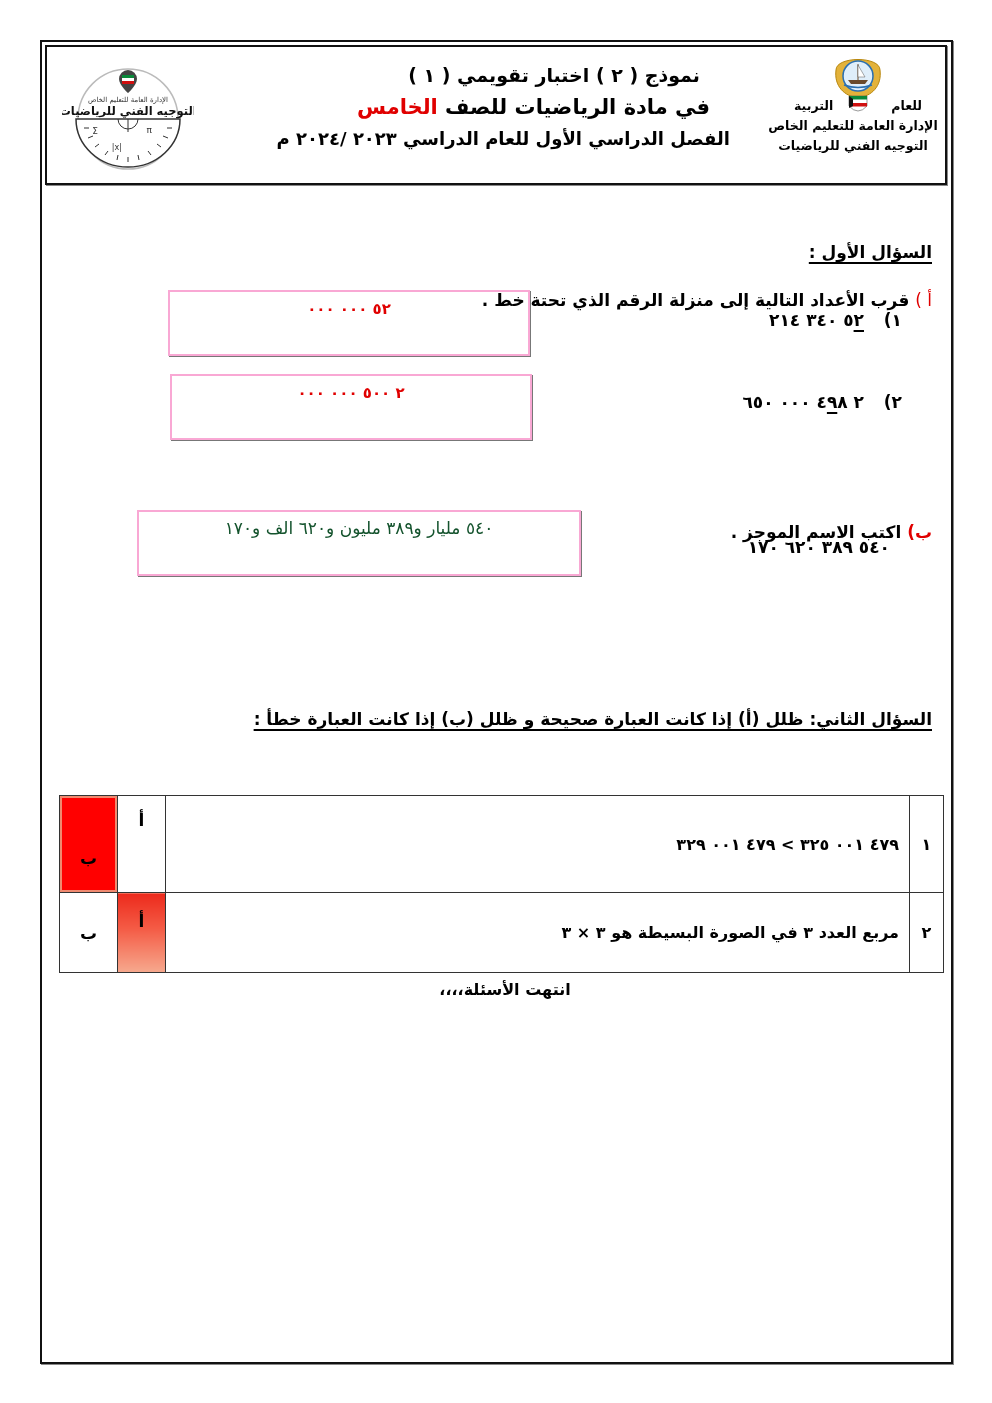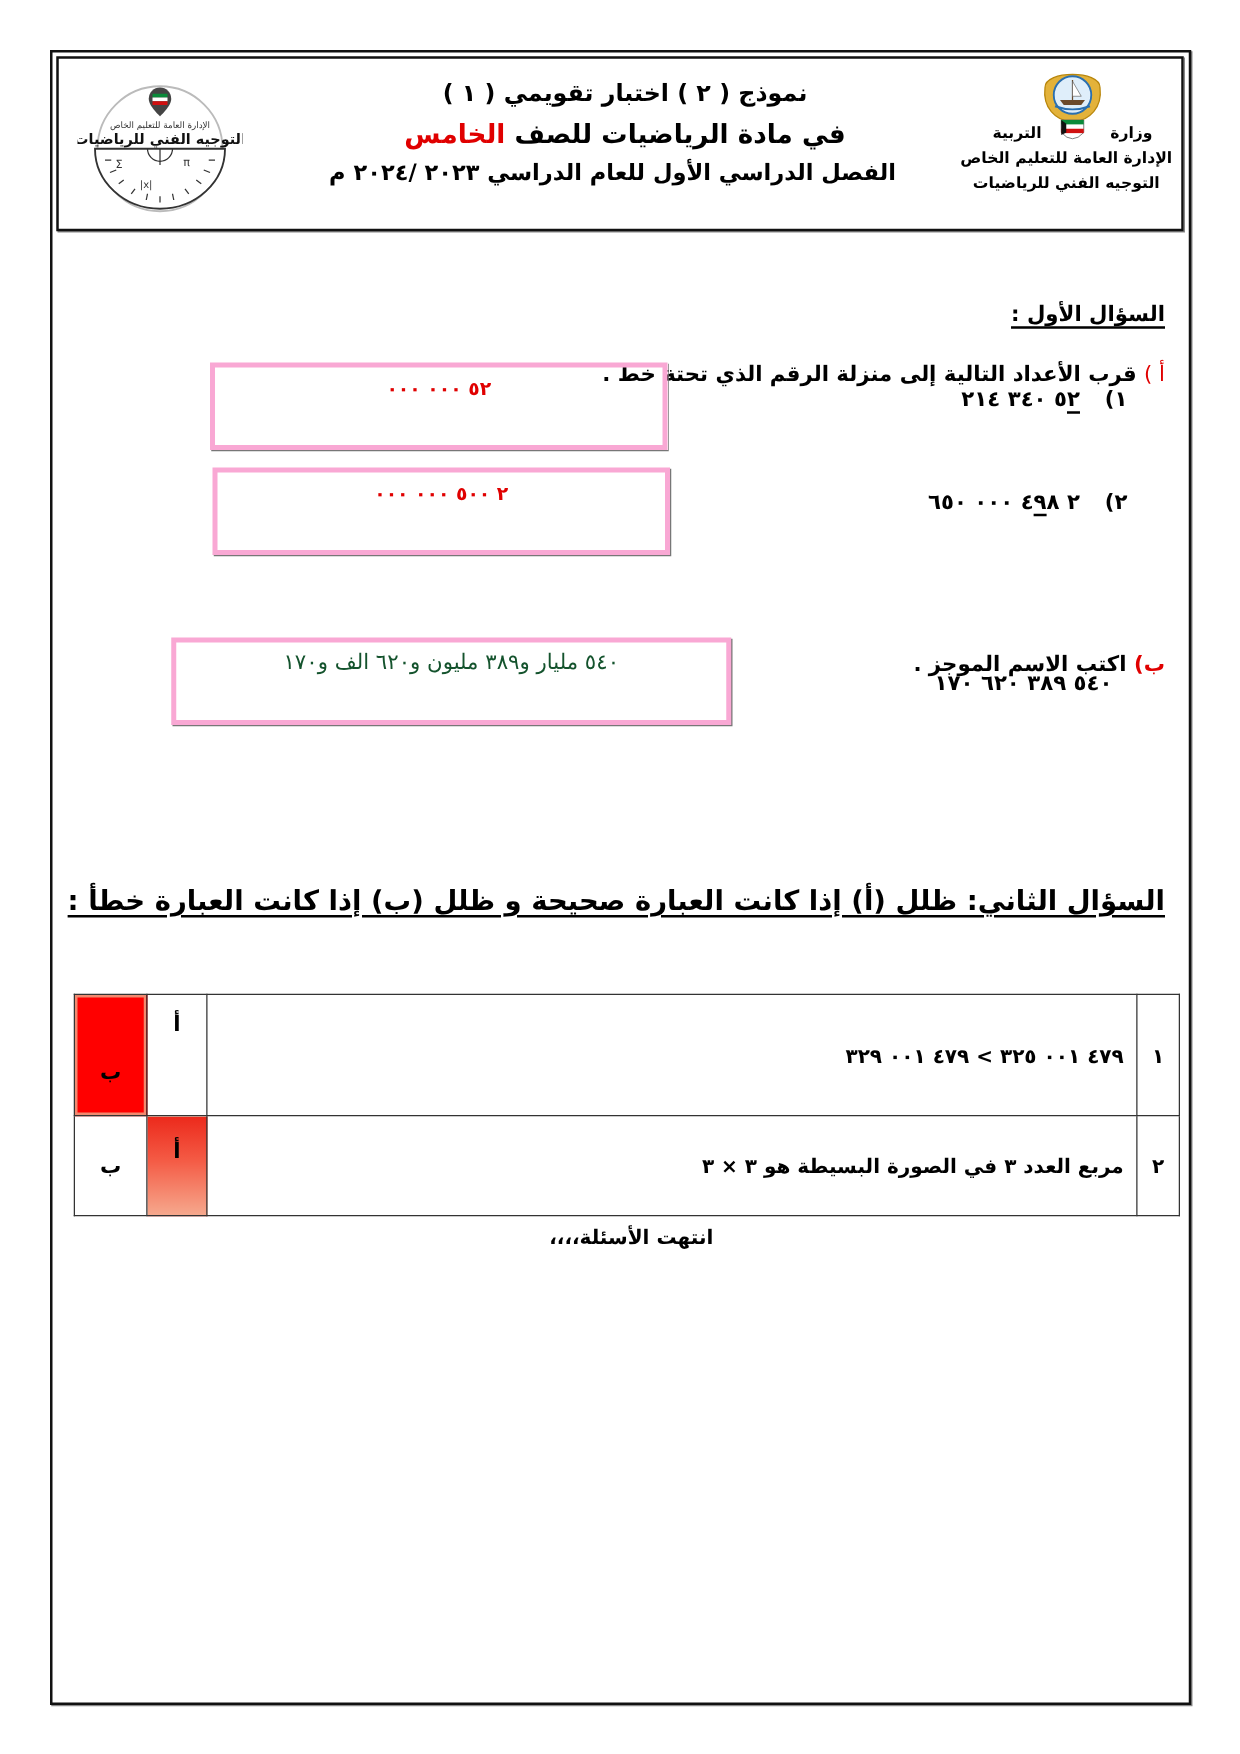--- a/index.html
+++ b/index.html
@@ -3,36 +3,36 @@
 <meta charset="utf-8">
 <style>
   html, body { margin: 0; padding: 0; background: #ffffff; }
   body { width: 992px; height: 1403px; position: relative; overflow: hidden;
          font-family: "DejaVu Sans", "Liberation Sans", sans-serif; color: #000; }
   .abs { position: absolute; }
   .page-border { left: 40px; top: 40px; width: 909px; height: 1320px;
                  border: 2px solid #111; box-shadow: 1px 1px 0 #888; }
   .header-box { left: 45px; top: 45px; width: 898px; height: 136px;
                 border: 2px solid #111; box-shadow: 1px 1px 0 #888; }
-  .title { direction: rtl; text-align: center; font-weight: bold; white-space: nowrap; }
+  .title { direction: rtl; text-align: right; font-weight: bold; white-space: nowrap; }
   .t1 { left: 300px; top: 64px; width: 400px; font-size: 19px; }
   .t2 { left: 290px; top: 95px; width: 420px; font-size: 21px; }
   .t3 { left: 250px; top: 128px; width: 480px; font-size: 18px; }
   .red { color: #e00000; }
   .ministry { left: 760px; top: 96px; width: 186px; text-align: center; font-weight: bold;
               font-size: 12.5px; line-height: 20px; direction: rtl; }
   .ministry .row1 { display: flex; justify-content: space-between; padding: 0 24px 0 34px; }
   .emblem { left: 832px; top: 52px; width: 52px; height: 66px; }
   .logo-left { left: 62px; top: 66px; width: 132px; height: 106px; }
   .q-head { direction: rtl; font-weight: bold; white-space: nowrap; margin-top: 32px; }
   .underline { text-decoration: underline; text-underline-offset: 4px; text-decoration-thickness: 2px; }
   .q1-title { right: 60px; top: 210px; font-size: 17px; }
   .q1a { right: 60px; top: 258px; font-size: 17px; }
   .num-item { direction: rtl; font-weight: bold; font-size: 17px; white-space: nowrap; letter-spacing: 1px; }
-  .ans-box { border: 4px solid #f9a8d4; box-shadow: 1px 1px 0 #777; display: flex; justify-content: center; }
+  .ans-box { border: 2px solid #f9a8d4; box-shadow: 1px 1px 0 #777; display: flex; justify-content: center; }
   .ans-text { color: #e00000; font-weight: bold; font-size: 15px; letter-spacing: 3px; margin-top: 8px; direction: rtl; }
   .ans-text-b { color: #14532d; font-size: 17px; margin-top: 6px; direction: rtl; white-space: nowrap; }
   .u-digit { text-decoration: underline; text-underline-offset: 4px; text-decoration-thickness: 2px; }
   table.tf { position: absolute; left: 59px; top: 795px; width: 885px; border-collapse: collapse; direction: rtl; }
   table.tf td { border: 1.5px solid #333; padding: 0; vertical-align: middle; }
   .tf tr.r1 { height: 97px; }
   .tf tr.r2 { height: 80px; }
   .c-num { width: 33px; text-align: center; font-weight: bold; font-size: 16px; }
   .c-stmt { text-align: right; padding-right: 10px !important; font-weight: bold; font-size: 16px; }
   .c-opt { width: 47px; text-align: center; font-weight: bold; font-size: 17px; }
@@ -92,21 +92,21 @@
     <path d="M12 33 Q26 38 40 33" stroke="#2a6fb0" stroke-width="1.5" fill="none"></path>
     <path d="M17 44 L35 44 L35 54 Q26 64 17 54Z" fill="#fff" stroke="#555" stroke-width="0.6"></path>
     <rect x="17" y="44" width="18" height="3.5" fill="#0a8a3a"></rect>
     <rect x="17" y="51" width="18" height="3.5" fill="#d01010"></rect>
     <path d="M17 44 L21 47 L21 54 L17 56Z" fill="#111"></path>
   </svg>
 </div>
 
 <div class="abs ministry">
   <div class="row1">
-    <span>وزارة</span>
+    <span>للعام</span>
     <span>التربية</span>
   </div>
   <div>الإدارة العامة للتعليم الخاص</div>
   <div>التوجيه الفني للرياضيات</div>
 </div>
 
 <div class="abs title t1">نموذج ( ٢ ) اختبار تقويمي ( ١ )</div>
 <div class="abs title t2">
   <span>في مادة الرياضيات للصف </span><span class="red">الخامس</span>
 </div>
@@ -138,21 +138,21 @@
 
 <div class="abs q-head" style="right:60px; top:490px; font-size:17px;">
   <span class="red">ب)</span>
   <span>اكتب الاسم الموجز .</span>
 </div>
 <div class="abs num-item" style="right:102px; top:537px;margin-left:20px;">٥٤٠ ٣٨٩ ٦٢٠ ١٧٠</div>
 <div class="abs ans-box" style="left:137px; top:510px; width:440px; height:62px;">
   <span class="ans-text-b">٥٤٠ مليار و٣٨٩ مليون و٦٢٠ الف و١٧٠</span>
 </div>
 
-<div class="abs q-head underline" style="right:60px; top:677px; font-size:22px;">السؤال الثاني: ظلل (أ) إذا كانت العبارة صحيحة و ظلل (ب) إذا كانت العبارة خطأ :</div>
+<div class="abs q-head underline" style="right:60px; top:677px; font-size:17px;">السؤال الثاني: ظلل (أ) إذا كانت العبارة صحيحة و ظلل (ب) إذا كانت العبارة خطأ :</div>
 
 <table class="tf">
   <tbody>
       <tr class="r1">
     <td class="c-num">١</td>
     <td class="c-stmt">
       <span class="stmt1">٤٧٩ ٠٠١ ٣٢٥  &gt;  ٤٧٩ ٠٠١ ٣٢٩</span>
     </td>
     <td class="c-opt" style="vertical-align:top; padding-top:14px;">
       <span>أ</span>

